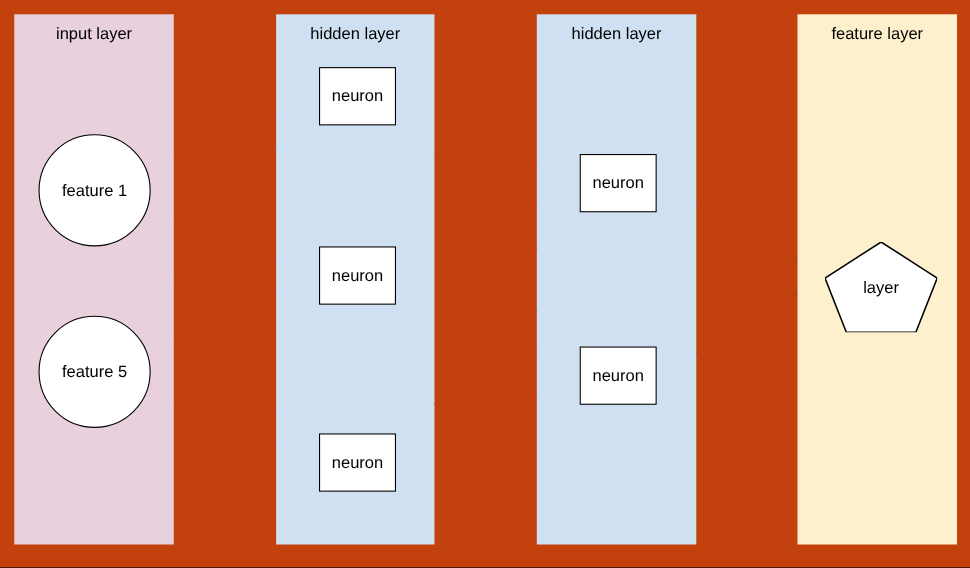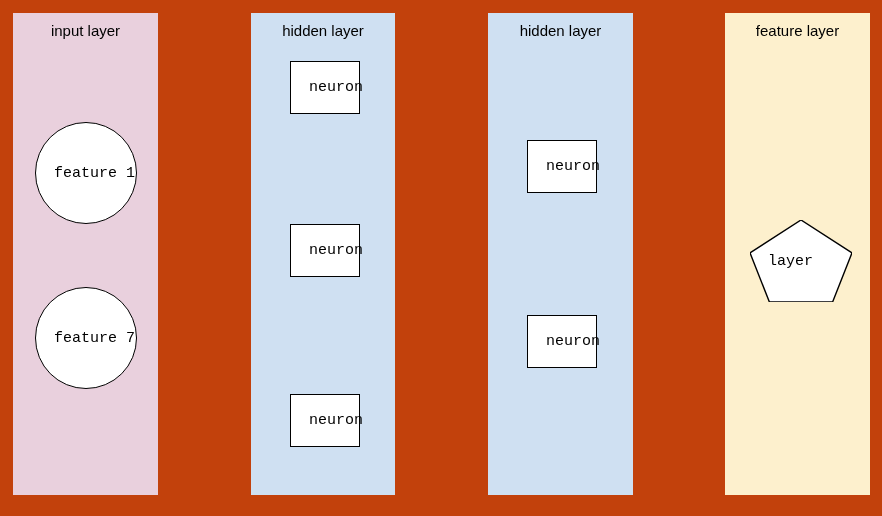--- a/index.html
+++ b/index.html
@@ -37,25 +37,24 @@
     height: 516px;
     pointer-events: none;
   }
   .node {
     position: absolute;
     box-sizing: border-box;
     background: #ffffff;
     border: 1px solid #000000;
     display: flex;
     align-items: center;
-    justify-content: flex-start;
+    justify-content: center;
     font-size: 15px;
     color: #000000;
-    font-family: Liberation Mono, monospace;
-    padding-left: 18px;
+    font-family: Liberation Sans, sans-serif;
   }
   .node.circle {
     border-radius: 50%;
   }
   .node.pentagon {
     border: none;
     background: transparent;
   }
   .pent-svg {
     position: absolute;
@@ -102,21 +101,21 @@
       </g>
   </svg>
 
   <div id="layers-root">
       <div class="layer-col" style="left: 13px; top: 13px; width: 145px; height: 482px; background: rgb(233, 208, 221);"></div>
       <div class="layer-title" style="left: 13px; top: 23px; width: 145px; position: absolute;">input layer</div>
       <div class="node circle" style="left: 35px; top: 122px; width: 102px; height: 102px;">
         <span class="">feature 1</span>
       </div>
       <div class="node circle" style="left: 35px; top: 287px; width: 102px; height: 102px;">
-        <span class="">feature 7</span>
+        <span class="">feature 5</span>
       </div>
       <div class="layer-col" style="left: 251px; top: 13px; width: 144px; height: 482px; background: rgb(207, 224, 242);"></div>
       <div class="layer-title" style="left: 251px; top: 23px; width: 144px; position: absolute;">hidden layer</div>
       <div class="node" style="left: 290px; top: 61px; width: 70px; height: 53px;">
         <span class="">neuron</span>
       </div>
       <div class="node" style="left: 290px; top: 224px; width: 70px; height: 53px;">
         <span class="">neuron</span>
       </div>
       <div class="node" style="left: 290px; top: 394px; width: 70px; height: 53px;">

